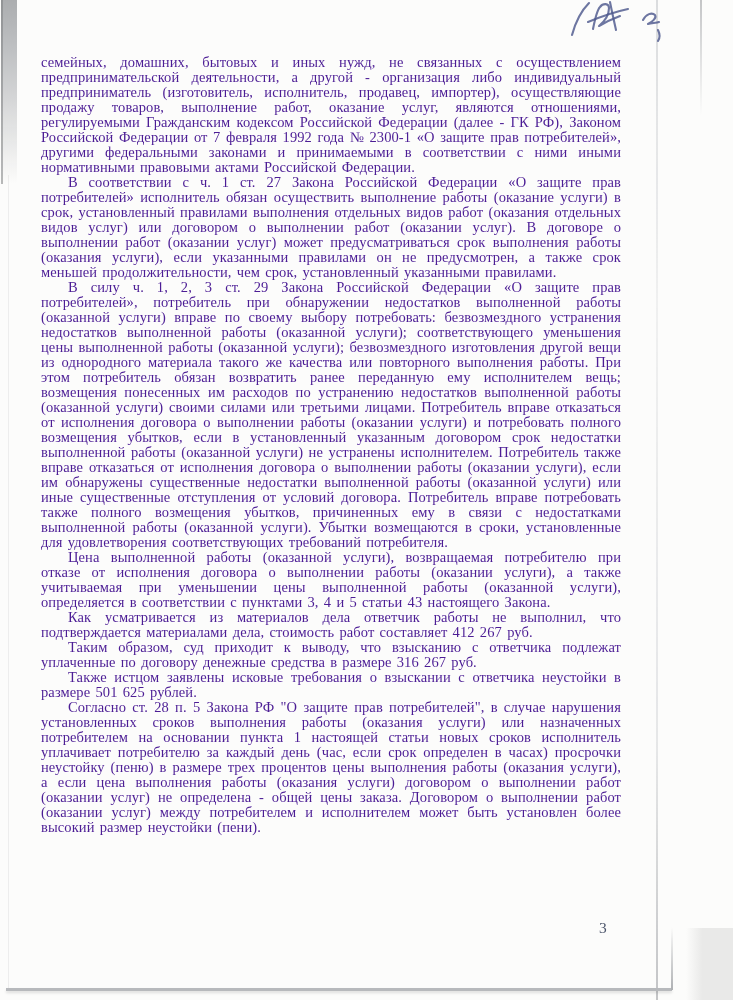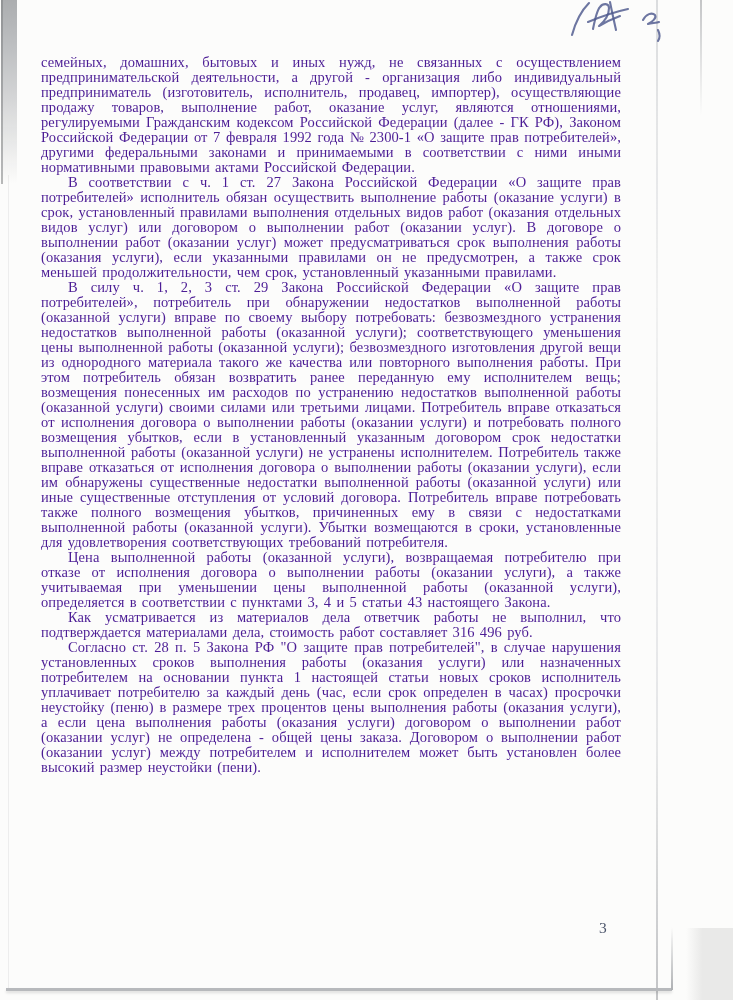--- a/index.html
+++ b/index.html
@@ -154,21 +154,23 @@
     <path d="M30,22 C42,17 56,12 70,9"></path>
     <path d="M85,20 C88,14 94,12 97,15 C99,18 94,22 90,24 C94,23 99,23 101,22"></path>
     <path d="M100,30 C102,34 102,38 100,41"></path>
   </svg>
 
   <main class="text-block">
     <p class="flush">семейных, домашних, бытовых и иных нужд, не связанных с осуществлением предпринимательской деятельности, а другой - организация либо индивидуальный предприниматель (изготовитель, исполнитель, продавец, импортер), осуществляющие продажу товаров, выполнение работ, оказание услуг, являются отношениями, регулируемыми Гражданским кодексом Российской Федерации (далее - ГК РФ), Законом Российской Федерации от 7 февраля 1992 года № 2300-1 «О защите прав потребителей», другими федеральными законами и принимаемыми в соответствии с ними иными нормативными правовыми актами Российской Федерации.</p>
     <p>В соответствии с ч. 1 ст. 27 Закона Российской Федерации «О защите прав потребителей» исполнитель обязан осуществить выполнение работы (оказание услуги) в срок, установленный правилами выполнения отдельных видов работ (оказания отдельных видов услуг) или договором о выполнении работ (оказании услуг). В договоре о выполнении работ (оказании услуг) может предусматриваться срок выполнения работы (оказания услуги), если указанными правилами он не предусмотрен, а также срок меньшей продолжительности, чем срок, установленный указанными правилами.</p>
     <p>В силу ч. 1, 2, 3 ст. 29 Закона Российской Федерации «О защите прав потребителей», потребитель при обнаружении недостатков выполненной работы (оказанной услуги) вправе по своему выбору потребовать: безвозмездного устранения недостатков выполненной работы (оказанной услуги); соответствующего уменьшения цены выполненной работы (оказанной услуги); безвозмездного изготовления другой вещи из однородного материала такого же качества или повторного выполнения работы. При этом потребитель обязан возвратить ранее переданную ему исполнителем вещь; возмещения понесенных им расходов по устранению недостатков выполненной работы (оказанной услуги) своими силами или третьими лицами. Потребитель вправе отказаться от исполнения договора о выполнении работы (оказании услуги) и потребовать полного возмещения убытков, если в установленный указанным договором срок недостатки выполненной работы (оказанной услуги) не устранены исполнителем. Потребитель также вправе отказаться от исполнения договора о выполнении работы (оказании услуги), если им обнаружены существенные недостатки выполненной работы (оказанной услуги) или иные существенные отступления от условий договора. Потребитель вправе потребовать также полного возмещения убытков, причиненных ему в связи с недостатками выполненной работы (оказанной услуги). Убытки возмещаются в сроки, установленные для удовлетворения соответствующих требований потребителя.</p>
     <p>Цена выполненной работы (оказанной услуги), возвращаемая потребителю при отказе от исполнения договора о выполнении работы (оказании услуги), а также учитываемая при уменьшении цены выполненной работы (оказанной услуги), определяется в соответствии с пунктами 3, 4 и 5 статьи 43 настоящего Закона.</p>
-    <p>Как усматривается из материалов дела ответчик  работы не выполнил, что подтверждается материалами дела, стоимость работ составляет 316 496 руб.</p>
+    <p>Как усматривается из материалов дела ответчик  работы не выполнил, что подтверждается материалами дела, стоимость работ составляет 412 267 руб.</p>
+    <p>Таким  образом, суд приходит к  выводу, что взысканию с ответчика подлежат уплаченные по договору  денежные средства в размере 316 267 руб.</p>
+    <p>Также истцом заявлены исковые требования о взыскании с ответчика неустойки в размере 501 625 рублей.</p>
     <p>Согласно ст. 28 п. 5 Закона РФ "О защите прав потребителей", в случае нарушения установленных сроков выполнения работы (оказания услуги) или назначенных потребителем на основании пункта 1 настоящей статьи новых сроков исполнитель уплачивает потребителю за каждый день (час, если срок определен в часах) просрочки неустойку (пеню) в размере трех процентов цены выполнения работы (оказания услуги), а если цена выполнения работы (оказания услуги) договором о выполнении работ (оказании услуг) не определена - общей цены заказа. Договором о выполнении работ (оказании услуг) между потребителем и исполнителем может быть установлен более высокий размер неустойки (пени).</p>
     <p></p>
   </main>
 
   <div class="page-number">3</div>
 
   <div class="bottom-edge"></div>
   <div class="corner-vert"></div>
   <div class="scanbed-corner"></div>
 

